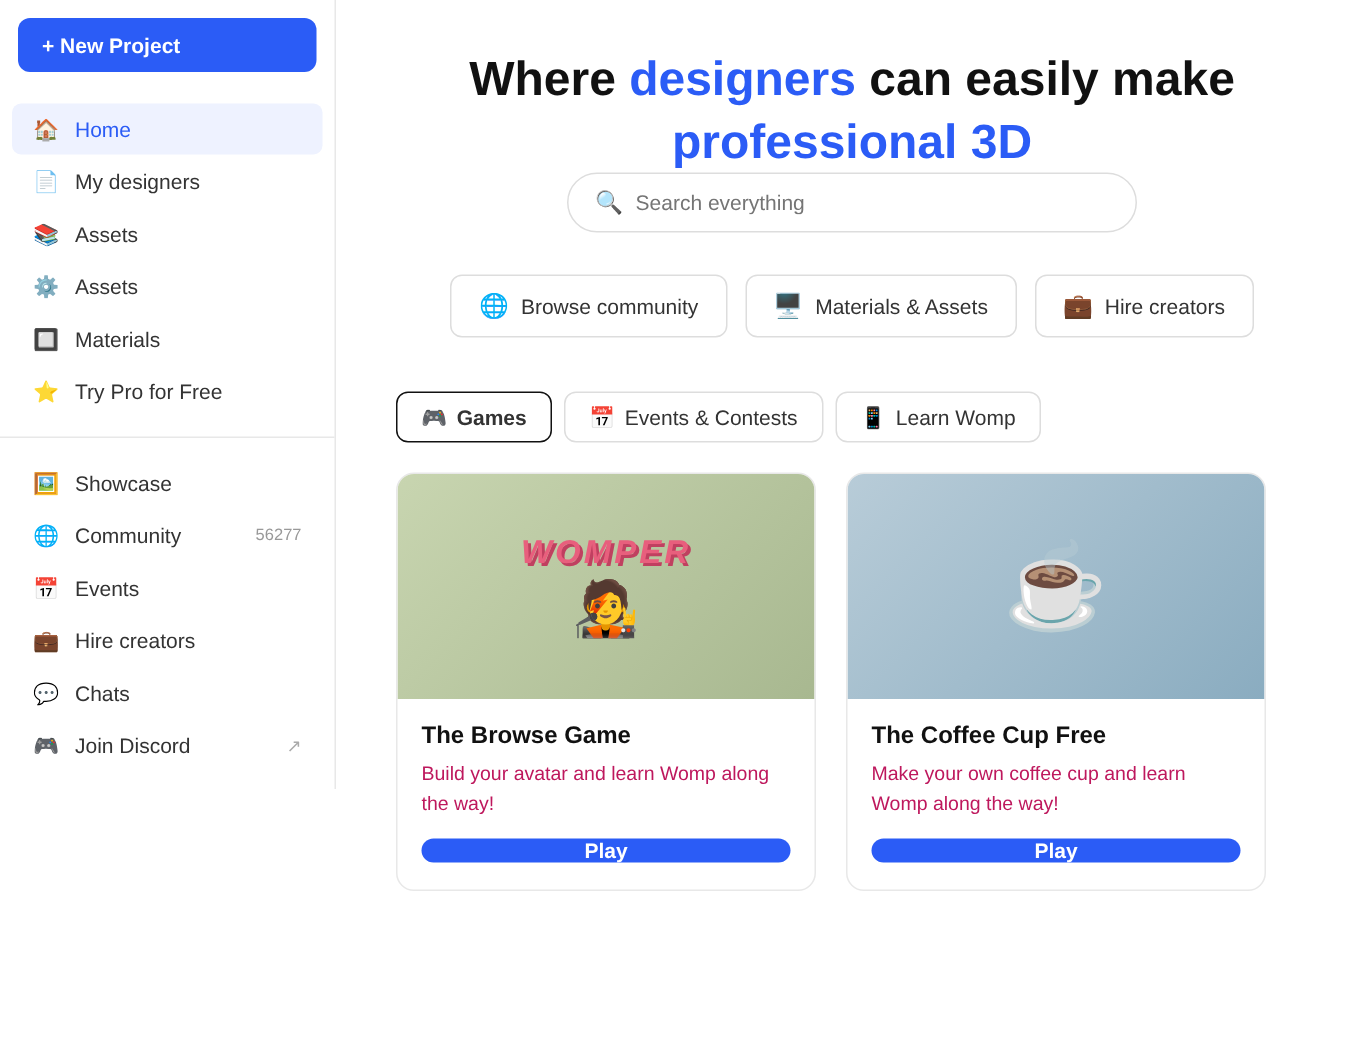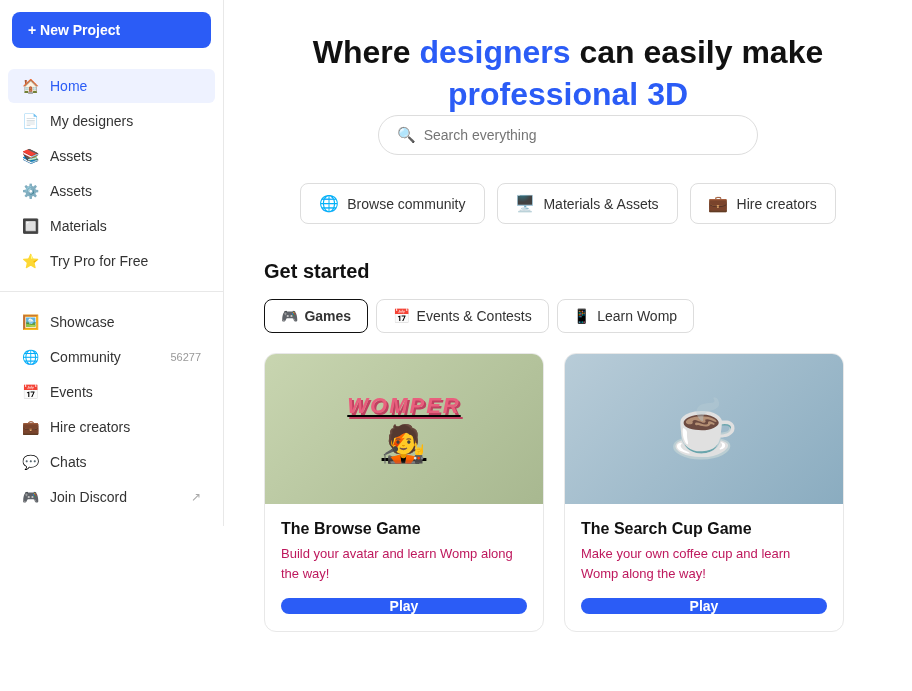--- a/index.html
+++ b/index.html
@@ -200,21 +200,20 @@
       background: linear-gradient(135deg, #c8d5b0 0%, #a8b890 100%);
       position: relative;
     }
     .avatar-content {
       display: flex;
       flex-direction: column;
       align-items: center;
       justify-content: center;
       height: 100%;
       gap: 4px;
-      text-decoration: underline;
     }
     .womper-text {
       font-size: 22px;
       font-weight: 900;
       color: #e85f7d;
       text-shadow: 2px 2px 0 #c04060;
       letter-spacing: 2px;
       font-style: italic;
     }
     .avatar-figure {
@@ -332,21 +331,20 @@
     <button class="action-btn">
       <span class="btn-icon">🖥️</span>
       <span>Materials &amp; Assets</span>
     </button>
     <button class="action-btn">
       <span class="btn-icon">💼</span>
       <span>Hire creators</span>
     </button>
   </div>
 
-  <h2 class="section-title">Get started</h2>
 
   <div class="tabs">
     <button class="tab active">
       <span class="tab-icon">🎮</span>
       <span>Games</span>
     </button>
     <button class="tab">
       <span class="tab-icon">📅</span>
       <span>Events &amp; Contests</span>
     </button>
@@ -372,19 +370,19 @@
       </div>
     </div>
 
     <div class="card">
       <div class="card-image-placeholder coffee-bg">
         <div class="coffee-content">
           <div class="coffee-cup">☕</div>
         </div>
       </div>
       <div class="card-body">
-        <div class="card-title">The Search Cup Game</div>
+        <div class="card-title">The Coffee Cup Free</div>
         <div class="card-desc">Make your own coffee cup and learn Womp along the way!</div>
         <button class="card-play-btn">Play</button>
       </div>
     </div>
   </div>
 </main>
 
 </body></html>

